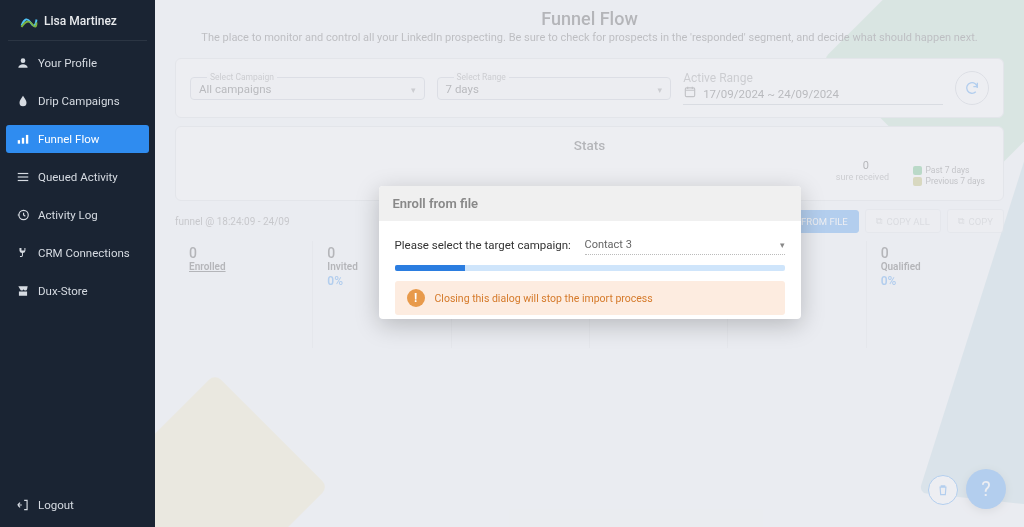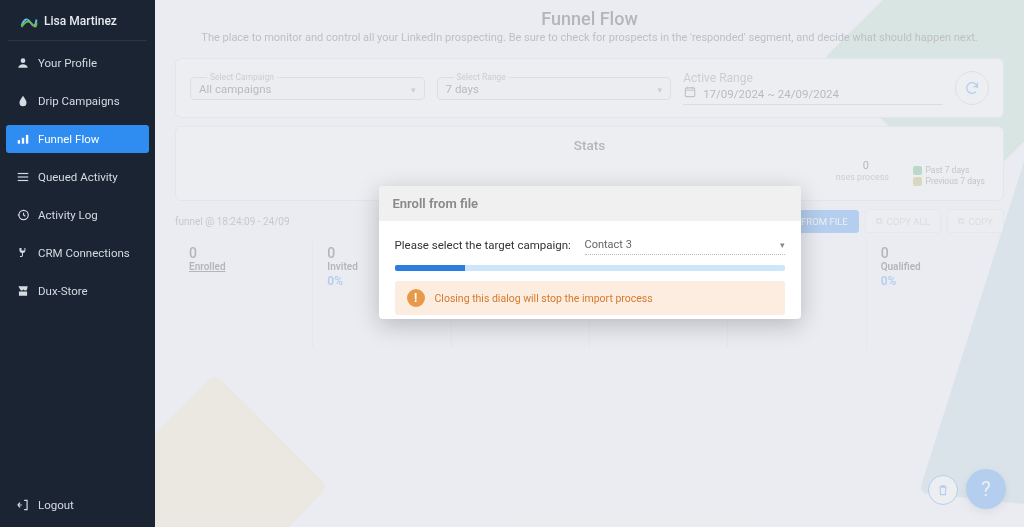--- a/index.html
+++ b/index.html
@@ -213,21 +213,21 @@
         <div class="row2">
             <span class="swatch sw-green"></span>
             <span>Past 7 days</span>
           </div>
         <div class="row2">
             <span class="swatch sw-olive"></span>
             <span>Previous 7 days</span>
           </div>
       </div>
       <div class="stat-num">0</div>
-      <div class="stat-sub">nses process</div>
+      <div class="stat-sub">sure received</div>
     </div>
 
     <div class="funnel-row">
       <div class="ts">funnel @ 18:24:09 - 24/09</div>
       <div class="btn blue">
         <span>📄</span>
         <span>ENROLL FROM FILE</span>
       </div>
       <div class="btn ghost">
         <span>⧉</span>

